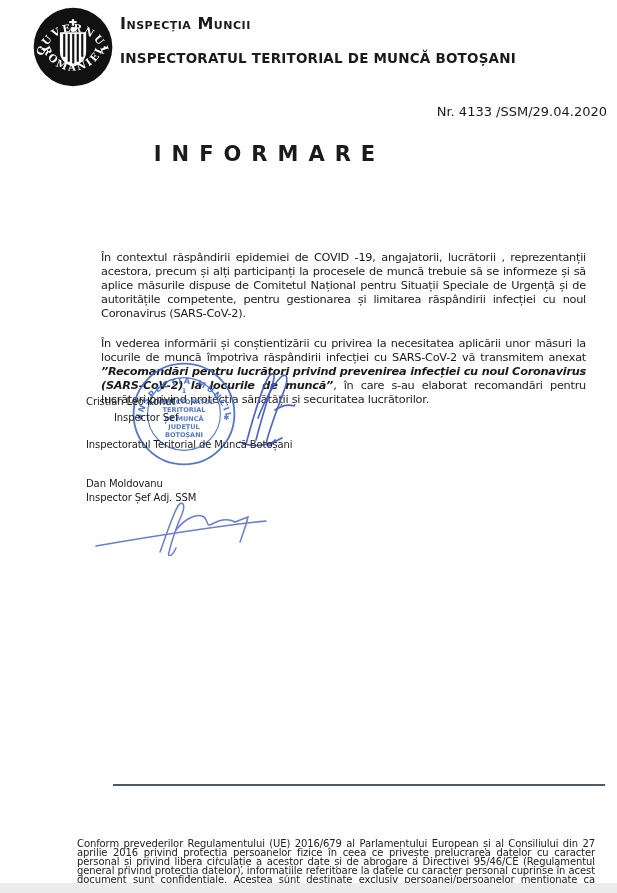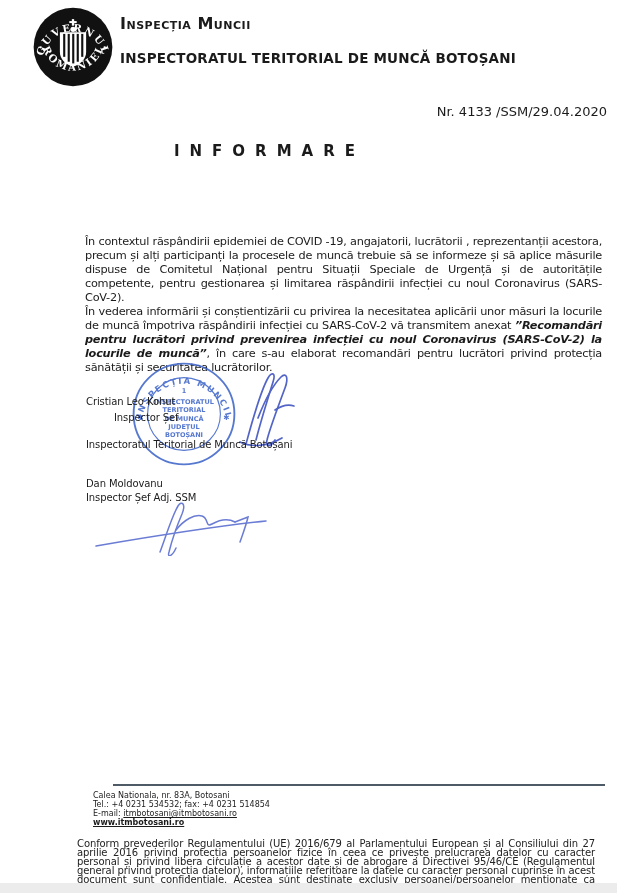--- a/index.html
+++ b/index.html
@@ -7,28 +7,28 @@
     position:relative;width:617px;height:893px;background:#ffffff;
     font-family:"DejaVu Sans","Liberation Sans",sans-serif;color:#1b1b1b;
     overflow:hidden;
   }
   .abs{position:absolute;}
   
   .org-name{left:120px;top:14px;font-size:16px;font-weight:600;font-variant:small-caps;letter-spacing:.5px;}
   .org-unit{left:120px;top:50px;font-size:13.5px;font-weight:600;letter-spacing:.2px;}
   
   .doc-number{left:327px;top:104px;width:280px;text-align:right;font-size:13px;font-weight:500;}
-  .doc-title{left:0;top:142px;width:529px;text-align:center;font-size:15px;font-weight:700;letter-spacing:10px;text-indent:10px;}
+  .doc-title{left:0;top:142px;width:529px;text-align:center;font-size:21px;font-weight:700;letter-spacing:10px;text-indent:10px;}
   
   .ref-row{left:110px;top:190px;width:470px;display:flex;font-size:11.8px;line-height:15px;}
   .ref-label{flex:0 0 auto;white-space:nowrap;margin-right:12px;}
   .ref-text{width:440px;}
   
   .body-text{left:85px;top:235px;width:517px;font-size:11.3px;line-height:14px;text-align:justify;letter-spacing:-.25px;}
-  .body-text p{margin:0;}
+  .body-text p{margin:16px;}
   .bold-ital{font-weight:700;font-style:italic;}
   
   .sig-line{font-size:10px;letter-spacing:-.1px;}
   .sig1-name{left:86px;top:396px;}
   .sig1-title{left:86px;top:412px;margin-left:28px;}
   .sig1-org{left:86px;top:439px;}
   .sig2-name{left:86px;top:478px;}
   .sig2-title{left:86px;top:492px;}
   .stamp-svg{left:128px;top:358px;opacity:.88;}
   .ink1{left:218px;top:362px;}
@@ -130,24 +130,18 @@
 
   <div class="abs sig-line sig1-name">Cristian Leo Kohut</div>
   <div class="abs sig-line sig1-title">Inspector Șef</div>
   <div class="abs sig-line sig1-org">Inspectoratul Teritorial de Muncă Botoșani</div>
 
   <div class="abs sig-line sig2-name">Dan Moldovanu</div>
   <div class="abs sig-line sig2-title">Inspector Șef Adj. SSM</div>
 
   <div class="abs footer-rule"></div>
 
-  <div class="abs footer-address">
-    <div>Calea Nationala, nr. 83A, Botosani</div>
-    <div>Tel.: +4 0231 534532; fax: +4 0231 514854</div>
-    <div><span>E-mail: </span><a href="#" class="lnk">itmbotosani@itmbotosani.ro</a></div>
-    <div><a href="#" class="lnk footer-www">www.itmbotosani.ro</a></div>
-  </div>
 
   <div class="abs legal">Conform prevederilor Regulamentului (UE) 2016/679 al Parlamentului European și al Consiliului din 27 aprilie 2016 privind protecția persoanelor fizice în ceea ce privește prelucrarea datelor cu caracter personal și privind libera circulație a acestor date și de abrogare a Directivei 95/46/CE (Regulamentul general privind protecția datelor), informațiile referitoare la datele cu caracter personal cuprinse în acest document sunt confidențiale. Acestea sunt destinate exclusiv persoanei/persoanelor menționate ca destinatar/destinatari și altor persoane autorizate să-l primească. Dacă ați primit acest document în mod eronat, vă adresăm rugămintea de a returna documentul primit, expeditorului</div>
 
   <div class="abs bottom-strip"></div>
 
 </div>
 
 </body></html>

